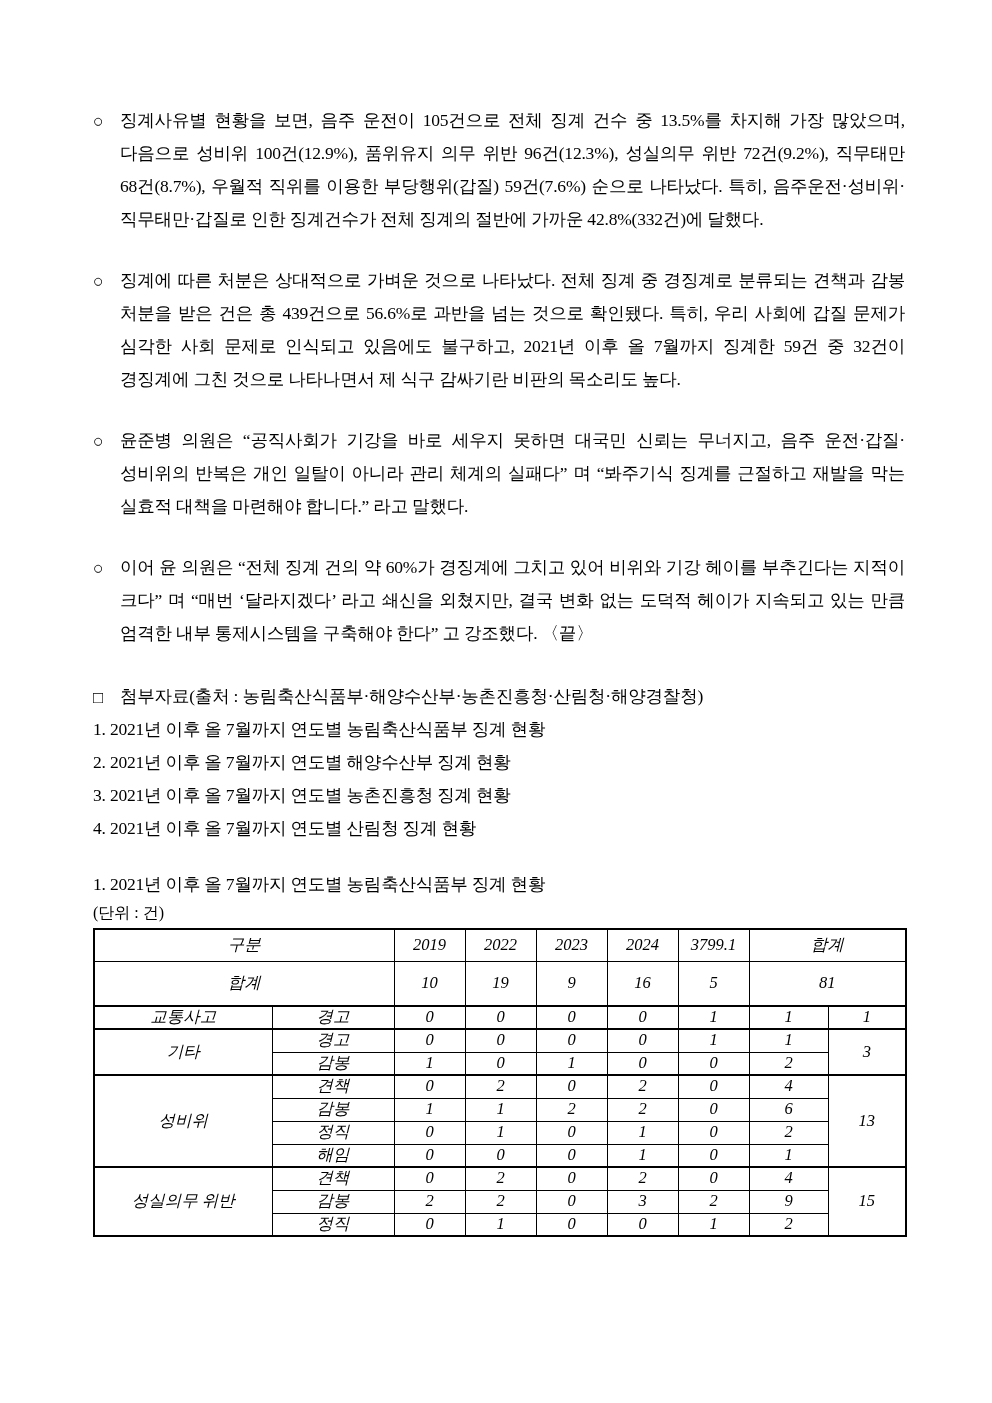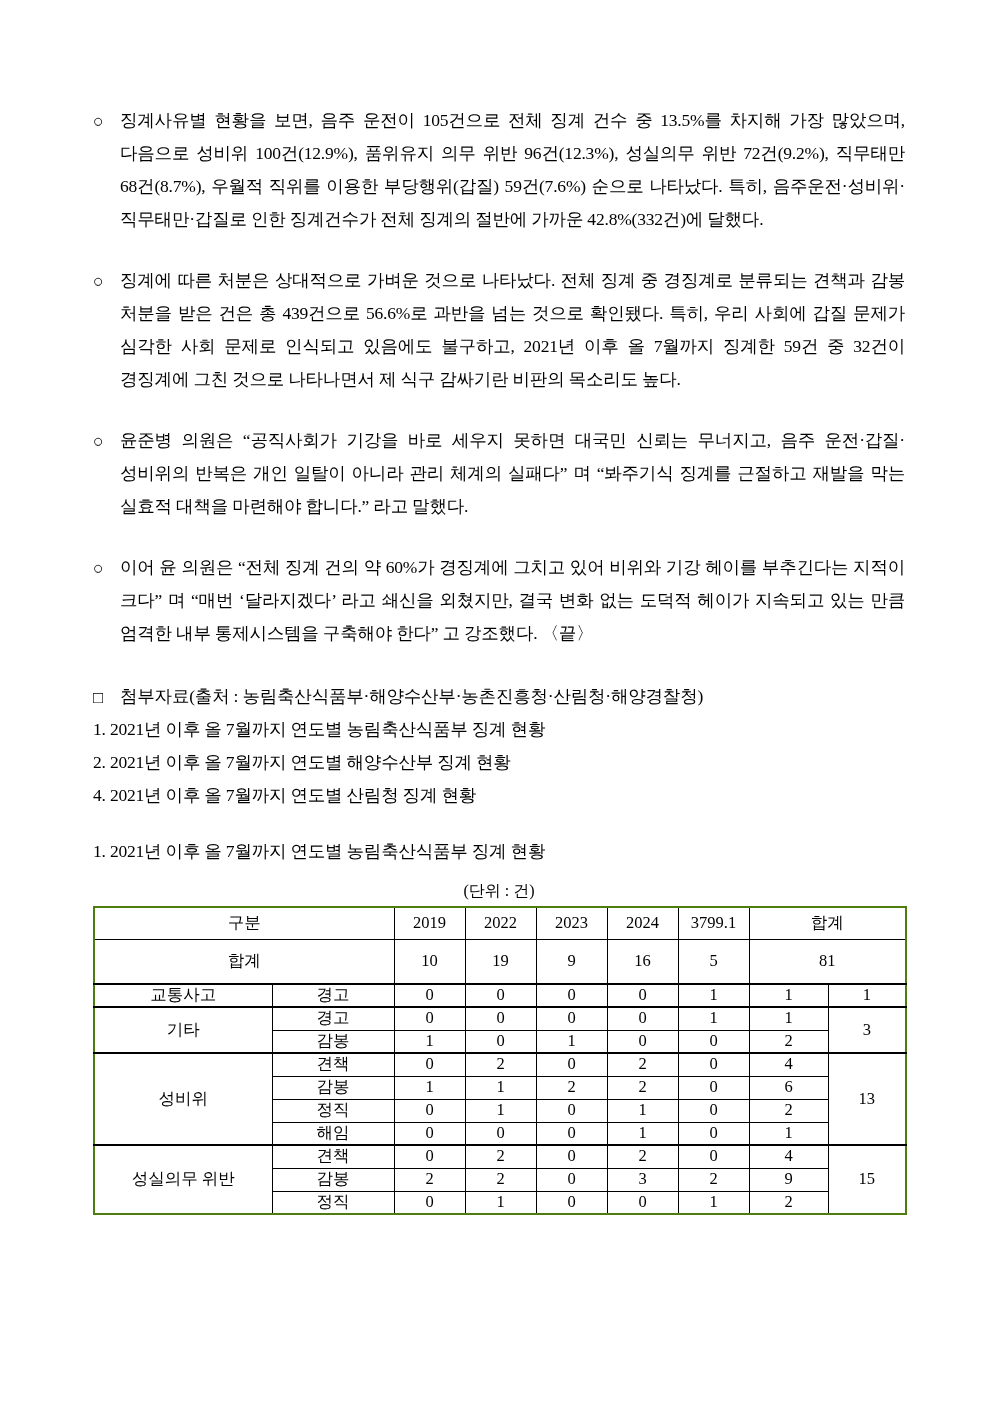--- a/index.html
+++ b/index.html
@@ -54,31 +54,32 @@
     line-height: 33px;
     letter-spacing: -0.2px;
   }
   .table-title {
     margin-top: 23px;
     font-size: 17.5px;
     line-height: 33px;
     letter-spacing: -0.2px;
   }
   .unit-note {
-    text-align: center;
+    text-align: left;
     font-size: 16px;
     line-height: 22px;
-    margin-top: 12px;
+    margin-top: 1px;
     margin-bottom: 4px;
   }
   table.disc {
     border-collapse: collapse;
     table-layout: fixed;
     width: 812px;
-    border: 2px solid #4d7c0f;
+    border: 2px solid #000000;
+    font-style: italic;
   }
   table.disc td {
     border: 1px solid #000;
     text-align: center;
     vertical-align: middle;
     font-size: 16.5px;
     line-height: 1.15;
     padding: 0 2px;
     overflow: hidden;
   }
@@ -114,20 +115,21 @@
       <span>이어 윤 의원은 “전체 징계 건의 약 60%가 경징계에 그치고 있어 비위와 기강 헤이를 부추긴다는 지적이 크다” 며 “매번 ‘달라지겠다’ 라고 쇄신을 외쳤지만, 결국 변화 없는 도덕적 헤이가 지속되고 있는 만큼 엄격한 내부 통제시스템을 구축해야 한다” 고 강조했다. 〈끝〉</span>
     </div>
 
     <div class="attach">
       <div class="attach-header">
         <span class="marker">□</span>
         <span>첨부자료(출처 : 농림축산식품부·해양수산부·농촌진흥청·산림청·해양경찰청)</span>
       </div>
       <div class="attach-item">1. 2021년 이후 올 7월까지 연도별 농림축산식품부 징계 현황</div>
       <div class="attach-item">2. 2021년 이후 올 7월까지 연도별 해양수산부 징계 현황</div>
+      <div class="attach-item">3. 2021년 이후 올 7월까지 연도별 농촌진흥청 징계 현황</div>
       <div class="attach-item">4. 2021년 이후 올 7월까지 연도별 산림청 징계 현황</div>
     </div>
 
     <div class="table-title">1. 2021년 이후 올 7월까지 연도별 농림축산식품부 징계 현황</div>
     <div class="unit-note">(단위 : 건)</div>
 
     <table class="disc">
       <colgroup>
           <col style="width: 178px;">
           <col style="width: 122px;">

